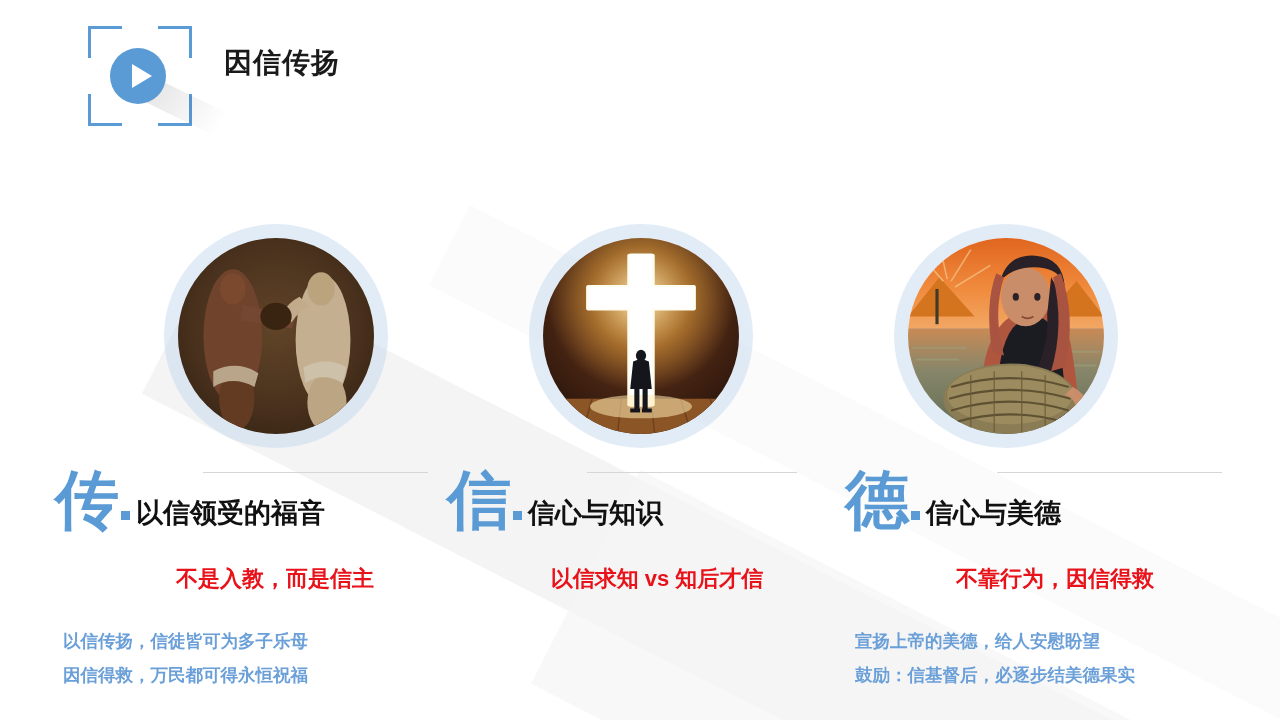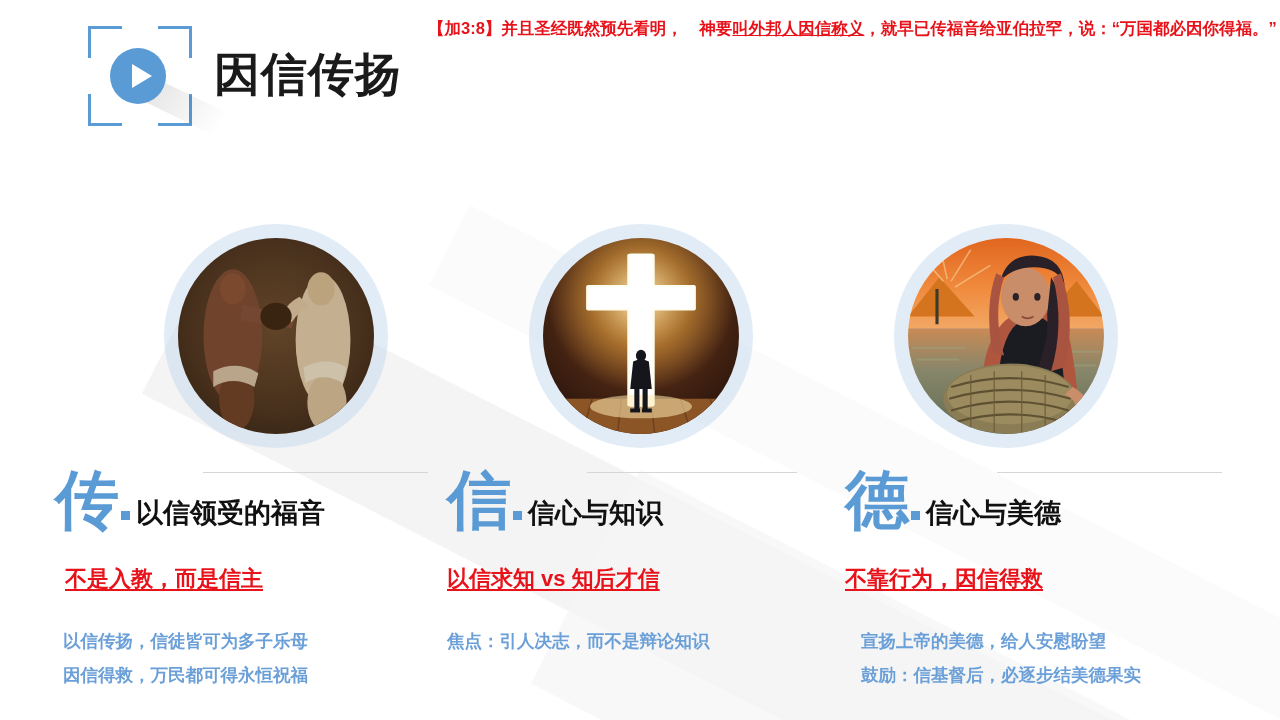--- a/index.html
+++ b/index.html
@@ -85,22 +85,22 @@
     position: absolute;
     left: 22px; top: 16px;
     width: 0; height: 0;
     border-left: 20px solid #ffffff;
     border-top: 12px solid transparent;
     border-bottom: 12px solid transparent;
   }
 
   .slide-title {
     position: absolute;
-    left: 214px; top: 44px;
-    font-size: 46px;
+    left: 224px; top: 44px;
+    font-size: 28px;
     font-weight: bold;
     color: #1a1a1a;
     letter-spacing: 1px;
     white-space: nowrap;
   }
 
   
   .scripture {
     position: absolute;
     left: 428px; top: 15px;
@@ -171,25 +171,24 @@
     font-size: 27px;
     font-weight: bold;
     color: #111111;
     line-height: 1;
   }
 
   .red-line {
     position: absolute;
     top: 104px;
     width: 420px;
-    text-align: left;
+    text-align: center;
     font-size: 22px;
     font-weight: bold;
     color: #e8131a;
-    text-decoration: underline;
     text-underline-offset: 3px;
     white-space: nowrap;
   }
   .col-1 .red-line { left: 10px; }
   .col-2 .red-line { left: 0px; }
   .col-3 .red-line { left: 0px; }
 
   .bullets {
     position: absolute;
     top: 165px;
@@ -198,21 +197,21 @@
   }
   .bullet {
     font-size: 17.5px;
     font-weight: bold;
     color: #6a9fd8;
     line-height: 1.92;
     white-space: nowrap;
   }
   .col-1 .bullets { left: 8px; }
   .col-2 .bullets { left: 0px; }
-  .col-3 .bullets { left: 16px; }
+  .col-3 .bullets { left: 10px; }
 </style>
 </head>
 <body>
 
 <div class="bg-layer">
   <div class="bg-diag bg-diag-1"></div>
   <div class="bg-diag bg-diag-2"></div>
   <div class="bg-diag bg-diag-3"></div>
 </div>
 
@@ -231,21 +230,20 @@
     </div>
     <div class="logo-shadow"></div>
     <div class="logo-circle">
       <div class="logo-play"></div>
     </div>
   </div>
 
   <div class="slide-title">因信传扬</div>
 
   <div class="scripture">
-      <p><span>【加3:8】</span><span>并且圣经既然预先看明，　神要</span><u>叫外邦人因信称义</u><span>，就早已传福音给亚伯拉罕，说：“万国都必因你得福。”</span></p>
     </div>
 </div>
 
 <div class="circle-row">
 
   <div class="photo photo-1">
     <svg viewBox="0 0 100 100" preserveAspectRatio="xMidYMid slice">
       <defs>
         <radialGradient id="pg1" cx="50%" cy="45%" r="70%">
           <stop offset="0%" stop-color="#6b4d2e"></stop>
@@ -391,21 +389,20 @@
 
   <div class="col col-2">
     <div class="divider"></div>
     <div class="head-line">
       <span class="big-char">信</span>
       <span class="dot"></span>
       <span class="head-sub">信心与知识</span>
     </div>
     <div class="red-line">以信求知 vs 知后才信</div>
     <div class="bullets">
-      <div class="bullet">焦点：引人决志，而不是辩论知识</div>
     </div>
   </div>
 
   <div class="col col-3">
     <div class="divider"></div>
     <div class="head-line">
       <span class="big-char">德</span>
       <span class="dot"></span>
       <span class="head-sub">信心与美德</span>
     </div>

